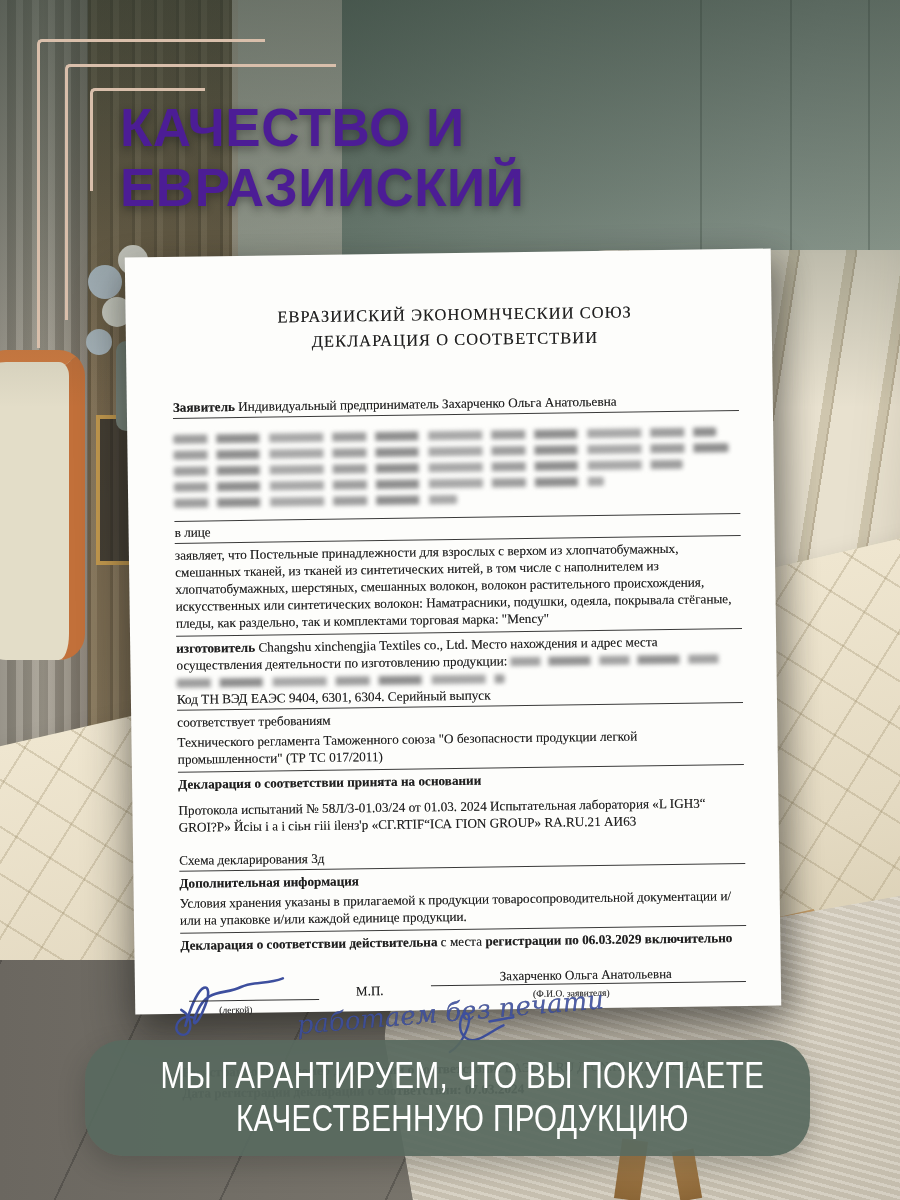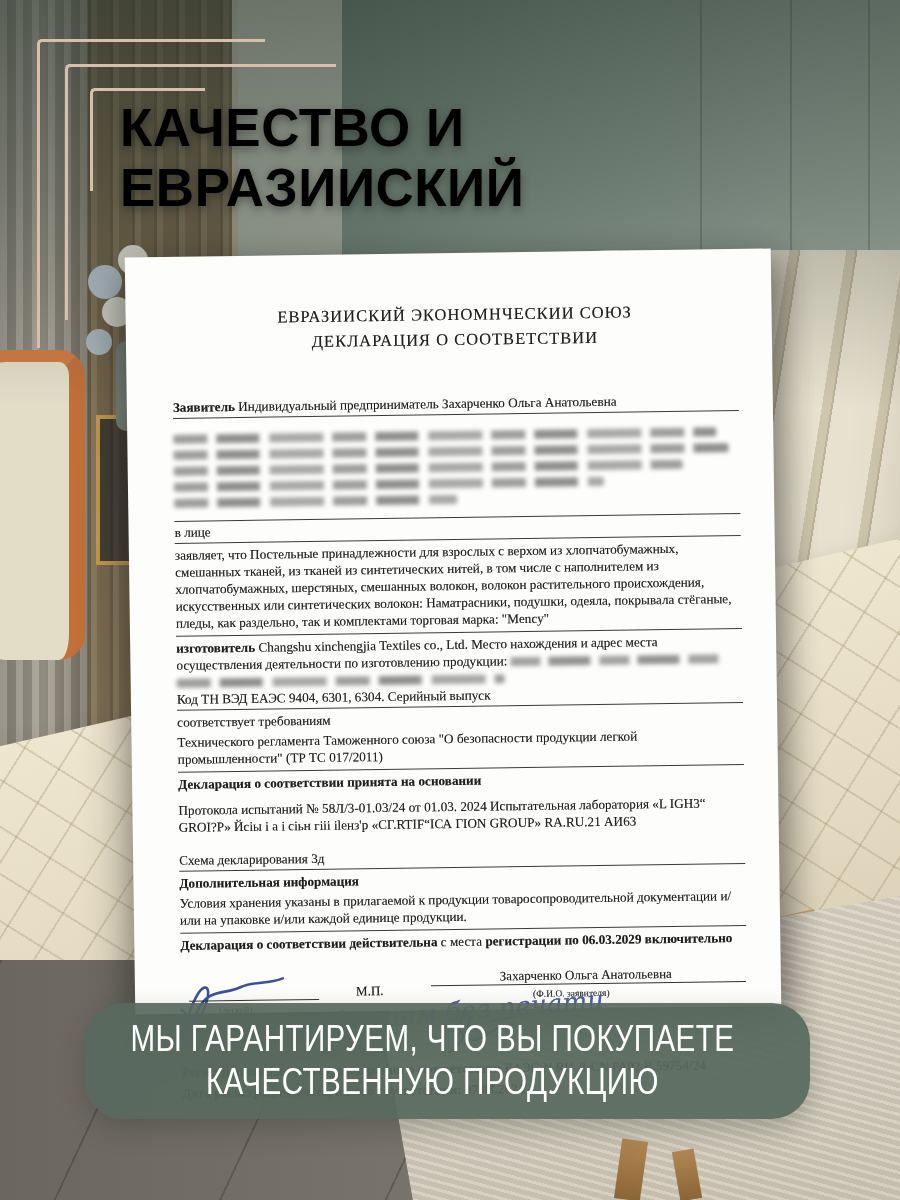--- a/index.html
+++ b/index.html
@@ -54,21 +54,21 @@
     background:linear-gradient(180deg,rgba(38,52,44,.55) 0%,rgba(38,52,44,.30) 16%,rgba(38,52,44,0) 34%);}
 
   
   .frame-line{position:absolute;border-top:3px solid #d9bfab;border-left:3px solid #d9bfab;
     border-top-left-radius:5px;}
   .fl-1{left:37px;top:39px;width:228px;height:309px;}
   .fl-2{left:65px;top:64px;width:271px;height:256px;}
   .fl-3{left:90px;top:88px;width:115px;height:103px;}
 
   
-  .headline{position:absolute;left:120px;top:98px;color:#000000;font-weight:700;font-size:53px;
+  .headline{position:absolute;left:120px;top:98px;color:#4c1d95;font-weight:700;font-size:53px;
     line-height:1.13;letter-spacing:.5px;text-shadow:0 3px 8px rgba(20,25,20,.45);}
 
   
   .doc{position:absolute;left:130px;top:253px;width:646px;height:757px;background:#fdfdfb;
     transform:rotate(-.8deg);box-shadow:-6px 22px 44px rgba(25,25,22,.45),14px 10px 30px rgba(25,25,22,.30);
     padding:50px 34px 0 46px;font-family:"Liberation Serif",serif;font-size:13.2px;color:#1f1f1f;
     line-height:1.3;text-shadow:0 0 .6px rgba(40,40,40,.55);}
   .doc-title{text-align:center;font-size:16.5px;letter-spacing:1px;margin-bottom:42px;line-height:1.5;}
   .rule{border-bottom:1.2px solid #3a3a3a;}
   .row{padding-bottom:2px;margin-bottom:3px;}
@@ -88,22 +88,22 @@
   .mp{position:absolute;left:175px;top:18px;font-size:13px;}
   .fio{position:absolute;left:250px;top:5px;width:310px;text-align:center;font-size:13px;}
   .handwrite{position:absolute;left:115px;top:32px;font-family:"DejaVu Serif",serif;font-style:italic;
     font-size:26px;color:#3d4f9e;transform:rotate(-4deg);white-space:nowrap;opacity:.9;}
   .scribble{position:absolute;}
 
   .reg-line{margin-top:4px;}
   .reg-line b{font-weight:700;}
 
   
-  .banner{position:absolute;left:85px;top:1003px;width:725px;height:116px;border-radius:38px;
-    background:rgba(88,105,95,.93);display:flex;align-items:center;justify-content:flex-end;
+  .banner{position:absolute;left:85px;top:1040px;width:725px;height:116px;border-radius:38px;
+    background:rgba(88,105,95,.93);display:flex;align-items:center;justify-content:flex-start;
     box-shadow:0 10px 26px rgba(30,35,30,.25);}
   .banner-text{color:#fff;font-size:37px;line-height:1.16;text-align:center;letter-spacing:.5px;
     transform:scaleX(.8);white-space:nowrap;}
 </style>
 </head>
 <body>
 
 <div class="stage">
 
   <div class="wall"></div>

